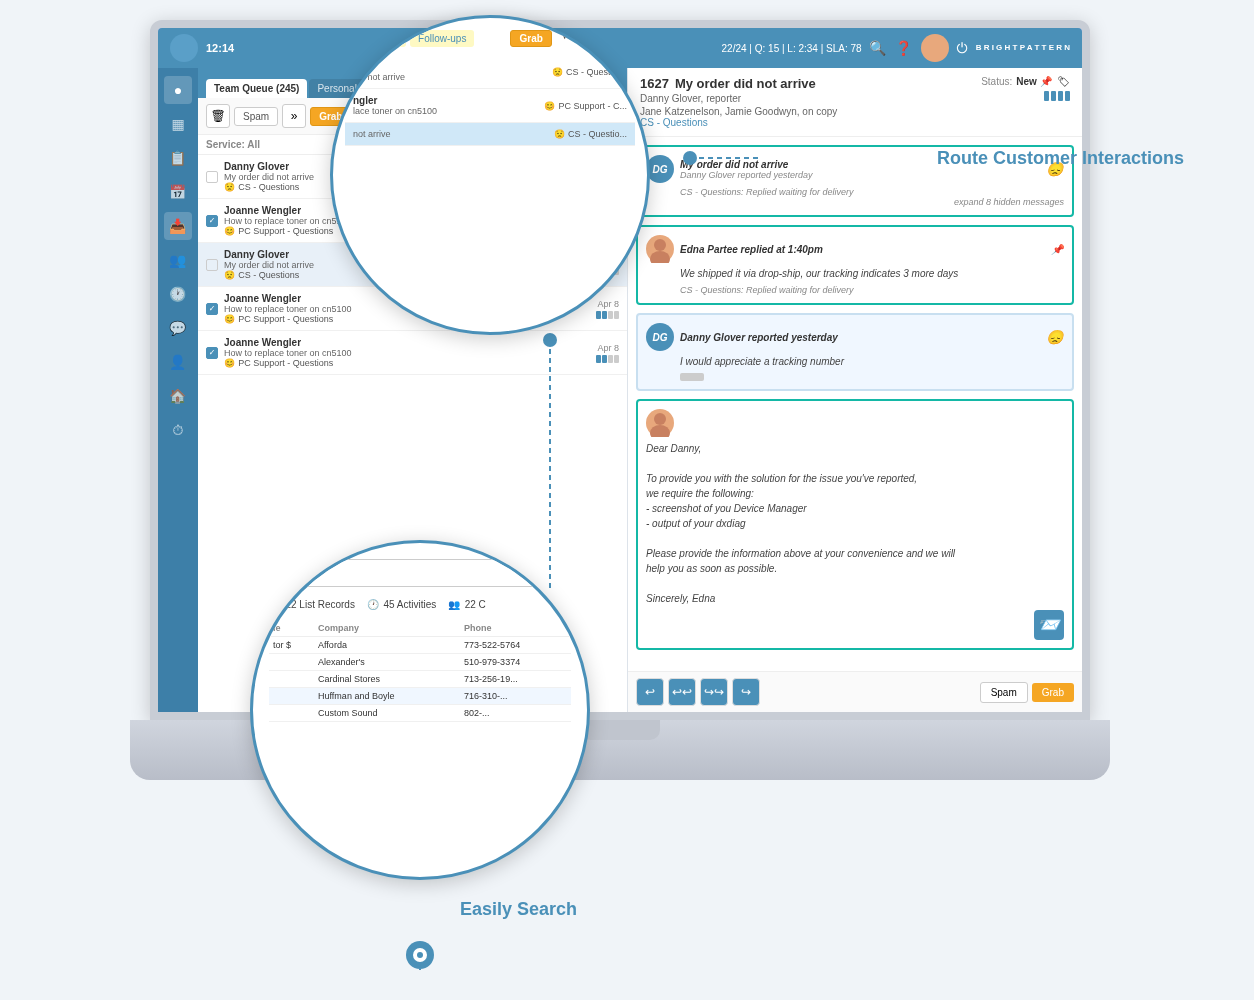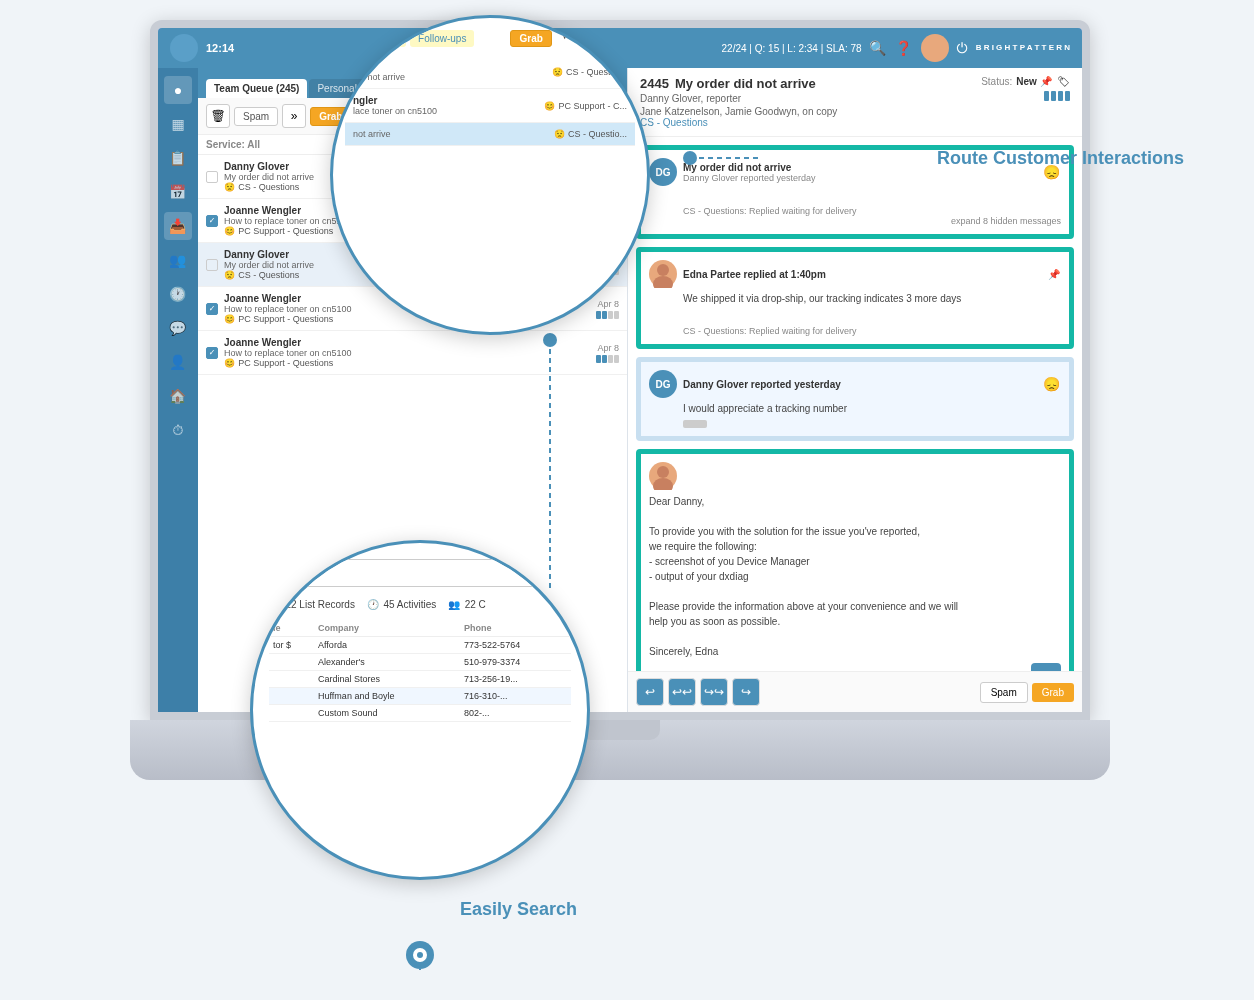--- a/index.html
+++ b/index.html
@@ -409,24 +409,25 @@
     .messages-list {
       flex: 1;
       overflow-y: auto;
       padding: 8px;
       display: flex;
       flex-direction: column;
       gap: 8px;
     }
 
     .message-item {
-      border: 5px solid #14b8a6;
+      border: 2px solid #14b8a6;
       border-radius: 4px;
       padding: 8px;
       font-size: 10px;
+      font-style: italic;
     }
 
     .message-item.highlighted {
       background: #f0f7ff;
       border-color: #c8dff0;
     }
 
     .message-header {
       display: flex;
       align-items: center;
@@ -467,21 +468,21 @@
     .message-body {
       color: #444;
       font-size: 10px;
       line-height: 1.4;
       padding-left: 34px;
     }
 
     .message-footer {
       font-size: 9px;
       color: #888;
-      margin-top: 20px;
+      margin-top: 4px;
       padding-left: 34px;
     }
 
     .expand-link {
       color: #888;
       font-size: 9px;
       cursor: pointer;
       text-align: right;
       display: block;
     }
@@ -846,21 +847,21 @@
             </div>
           </div>
         </div>
 
         <div class="detail-panel">
 
           <div class="detail-header">
             <div style="display:flex;align-items:flex-start;justify-content:space-between">
               <div>
                 <div style="display:flex;align-items:center;gap:6px">
-                  <span style="font-size:13px;font-weight:bold;color:#333">2445</span>
+                  <span style="font-size:13px;font-weight:bold;color:#333">1627</span>
                   <span class="detail-title">My order did not arrive</span>
                 </div>
                 <div class="detail-meta">Danny Glover, reporter</div>
                 <div class="detail-meta">Jane Katzenelson, Jamie Goodwyn, on copy</div>
                 <div class="detail-tag">CS - Questions</div>
               </div>
               <div style="display:flex;flex-direction:column;align-items:flex-end;gap:4px">
                 <div style="display:flex;align-items:center;gap:4px">
                   <span class="status-label">Status:</span>
                   <span class="status-value">New</span>

